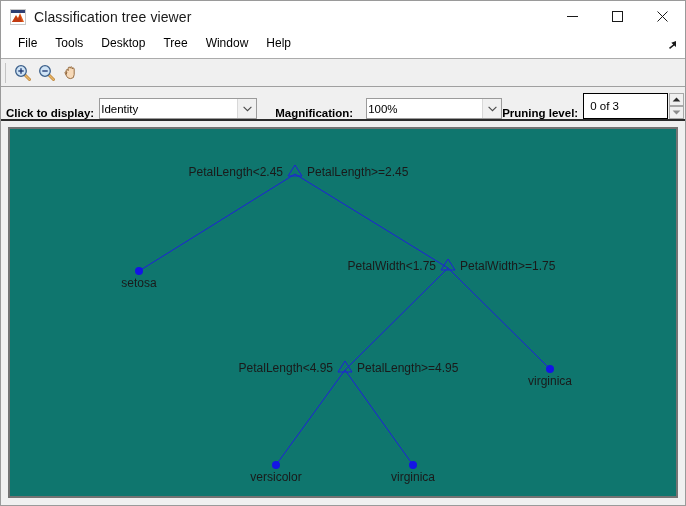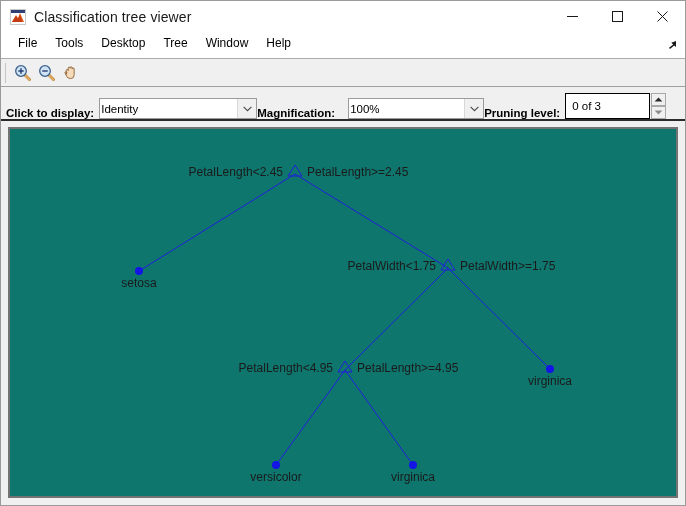--- a/index.html
+++ b/index.html
@@ -305,21 +305,21 @@
     <div class="ctl-label" style="margin-left:5px;">Click to display:</div>
     <div class="combo" style="width:158px; margin-left:5px;">
       <span class="val">Identity</span>
       <span class="arrowbox">
         <svg width="9" height="6" viewBox="0 0 9 6">
             <path d="M0.6 0.8 L4.5 4.7 L8.4 0.8" fill="none" stroke="#4a4a4a" stroke-width="1.1"></path>
           </svg>
       </span>
     </div>
 
-    <div class="ctl-label" style="">Magnification:</div>
+    <div class="ctl-label" style="margin-left:18px;">Magnification:</div>
     <div class="combo" style="width:136px; margin-left:13px;">
       <span class="val">100%</span>
       <span class="arrowbox">
         <svg width="9" height="6" viewBox="0 0 9 6">
             <path d="M0.6 0.8 L4.5 4.7 L8.4 0.8" fill="none" stroke="#4a4a4a" stroke-width="1.1"></path>
           </svg>
       </span>
     </div>
 
     <div class="ctl-label" style="">Pruning level:</div>

